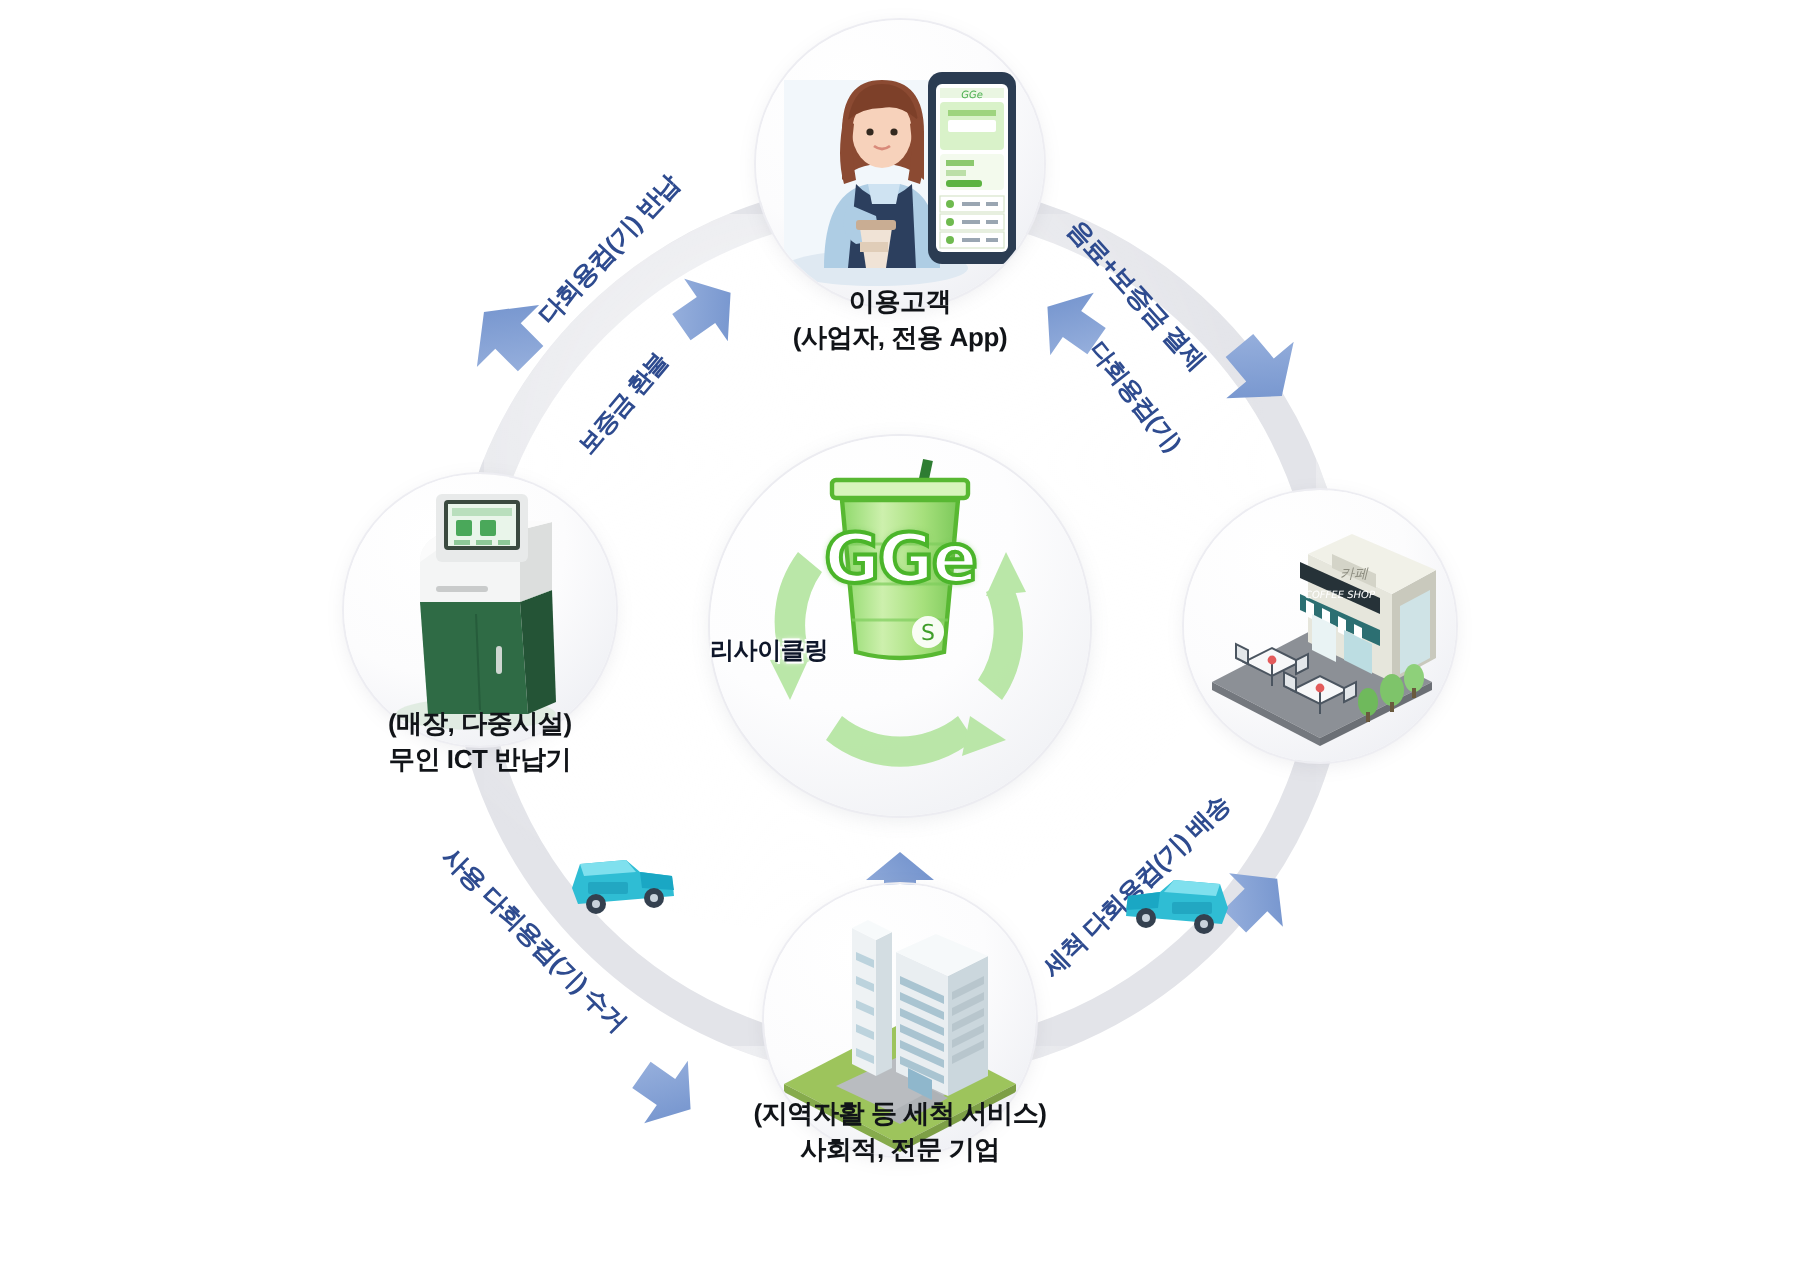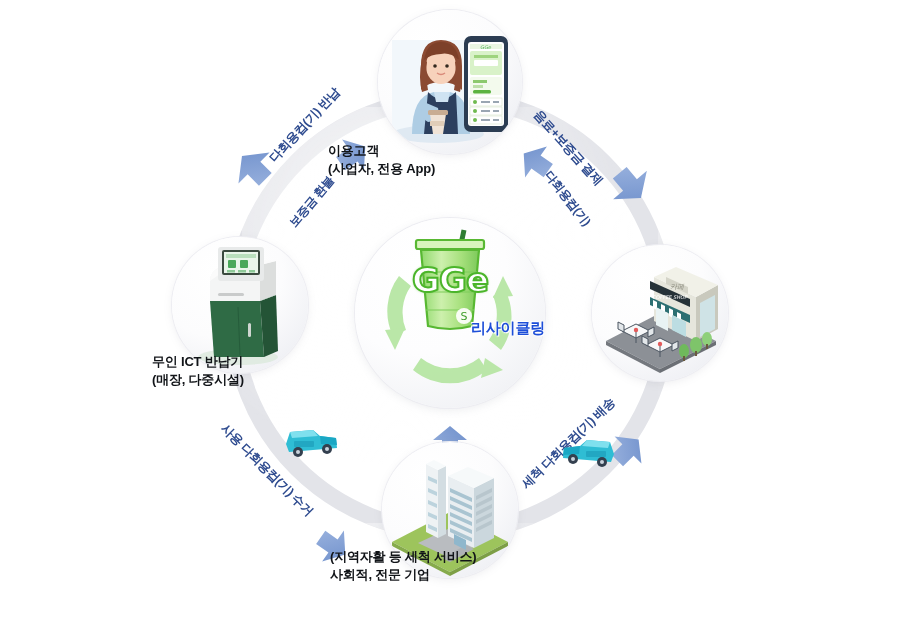--- a/index.html
+++ b/index.html
@@ -56,24 +56,24 @@
   }
   .cup-wrap {
     position: absolute;
     left: 404px; top: 228px;
     width: 92px; height: 110px;
   }
   .cup-label {
     position: absolute;
     left: 355px; top: 318px;
     width: 190px;
-    text-align: right;
-    color: #1d4ed8;
+    text-align: left;
+    color: #0f172a;
     font-weight: bold;
-    font-size: 15px;
+    font-size: 12px;
     line-height: 1.32;
     text-shadow: 0 0 2px #fff, 0 0 3px #fff, 1px 1px 0 #fff, -1px -1px 0 #fff;
     letter-spacing: -.2px;
   }
   .gge-text {
     position: absolute;
     left: 355px; top: 260px;
     width: 190px;
     text-align: center;
     font-size: 34px;
@@ -93,20 +93,21 @@
   .bubble {
     position: absolute;
     border-radius: 50%;
     background:
       radial-gradient(circle at 33% 25%, #ffffff 0%, #fcfcfd 48%, #f0f1f5 80%, #e6e7ed 100%);
     box-shadow: 0 0 0 1px #ededf2, 0 2px 9px rgba(120,125,140,.13);
     overflow: hidden;
   }
   .node-caption {
     position: absolute;
+    text-align: center;
     color: #111418;
     font-weight: bold;
     font-size: 13px;
     line-height: 1.42;
     white-space: nowrap;
     letter-spacing: -.2px;
   }
 
   
   #node-customer .bubble { left: 0; top: 0; width: 144px; height: 144px; }
@@ -474,17 +475,17 @@
           <rect x="77" y="33" width="6" height="2.5"></rect>
         </g>
 
         <rect x="76" y="86" width="3" height="14" rx="1.5" fill="#cfd6d1"></rect>
 
         <line x1="66" y1="70" x2="68" y2="118" stroke="#265c3b" stroke-width="1"></line>
       </svg>
     </div>
   </div>
   <div class="node-caption" id="cap-kiosk">
+    <div>(매장, 다중시설)</div>
     <div>무인 ICT 반납기</div>
-    <div>(매장, 다중시설)</div>
   </div>
 
 </div>
 
 </body></html>

